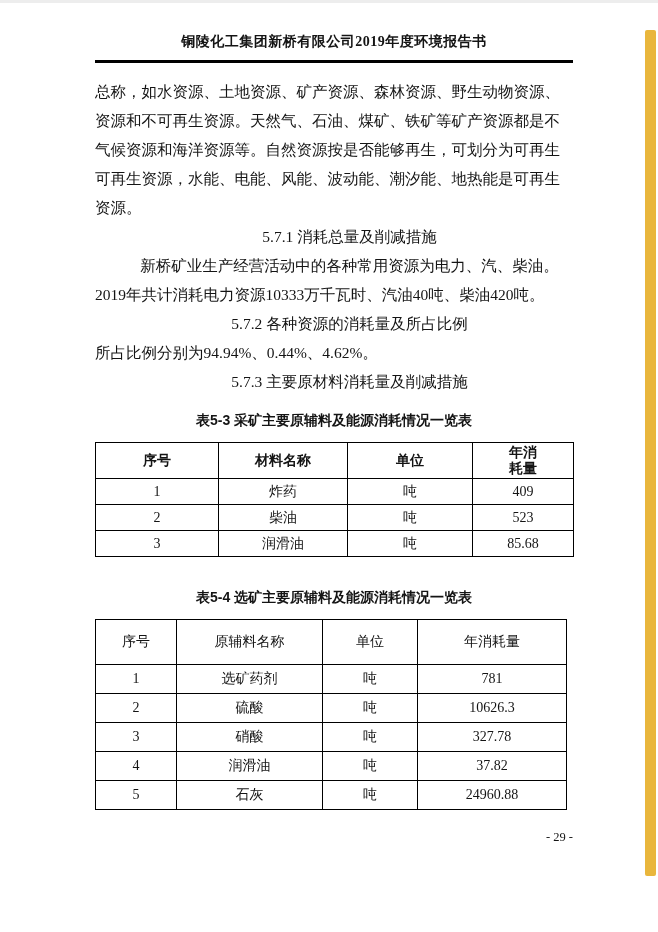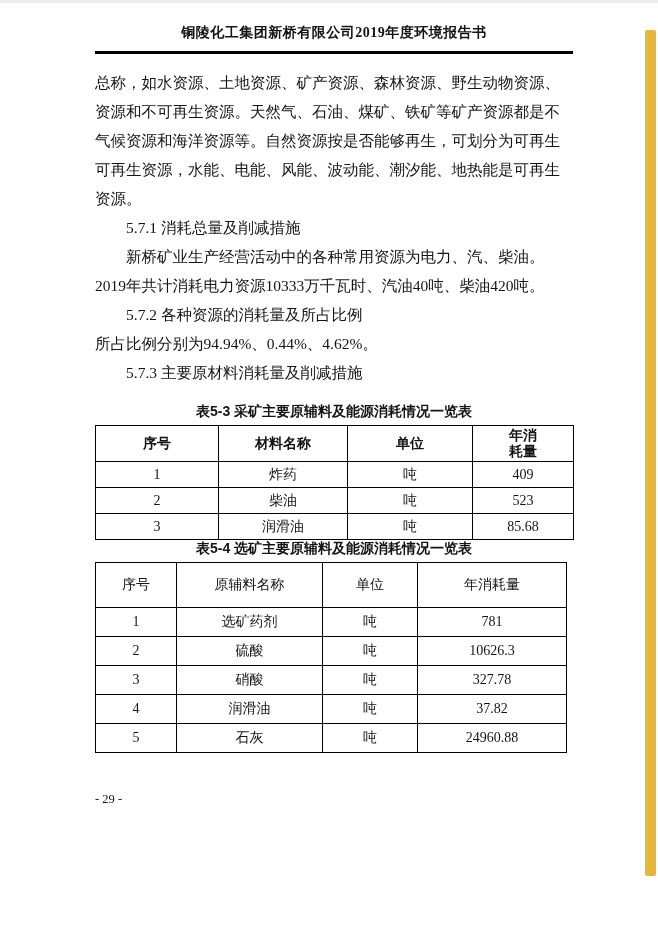--- a/index.html
+++ b/index.html
@@ -16,51 +16,51 @@
     background: #ededed;
   }
   .accent-bar {
     position: absolute; top: 30px; right: 2px; width: 11px; height: 846px;
     border-radius: 2px;
   }
   .page {
     position: absolute; left: 95px; top: 0; width: 478px;
   }
   .doc-header {
-    padding-top: 24px;
+    padding-top: 33px;
     text-align: center;
     font-weight: bold;
     font-size: 14px;
     letter-spacing: 0.5px;
   }
   .header-rule {
     height: 3px;
     background: #000;
     margin-top: 9px;
   }
   .body-text { margin-top: 14px; font-size: 15.5px; }
   .line {
     height: 29px;
     line-height: 29px;
     white-space: nowrap;
     letter-spacing: 0px;
   }
-  .line.indent { padding-left: 31px; }
+  .line.indent { padding-left: 31px; text-align: center; }
   .caption {
     text-align: center;
     font-weight: bold;
     font-size: 14px;
     font-family: "Liberation Sans", "DejaVu Sans", sans-serif;
   }
   .caption-1 { margin-top: 16px; }
-  .caption-2 { }
+  .caption-2 { margin-top: 32px; }
   table {
     border-collapse: collapse;
     table-layout: fixed;
-    margin-top: 4px;
+    margin-top: 12px;
     border-radius: 28px;
   }
   .table-1 { width: 478px; }
   .table-2 { width: 471px; }
   th, td {
     border: 1.5px solid #000;
     text-align: center;
     vertical-align: middle;
     font-size: 14px;
     padding: 0;
@@ -69,22 +69,22 @@
   .table-1 td { height: 26px; font-weight: normal; }
   .table-2 th { height: 45px; font-weight: normal; }
   .table-2 td { height: 29px; font-weight: normal; }
   .wrap-narrow {
     display: inline-block;
     width: 2.3em;
     line-height: 16px;
     white-space: normal;
   }
   .footer {
-    margin-top: 39px;
-    text-align: left;
+    margin-top: 20px;
+    text-align: right;
     font-size: 12.5px;
   }
 </style>
 </head>
 <body>
 
 <div class="top-edge"></div>
 <div class="accent-bar" style="background: rgb(233, 182, 60);"></div>
 
 <div class="page">

